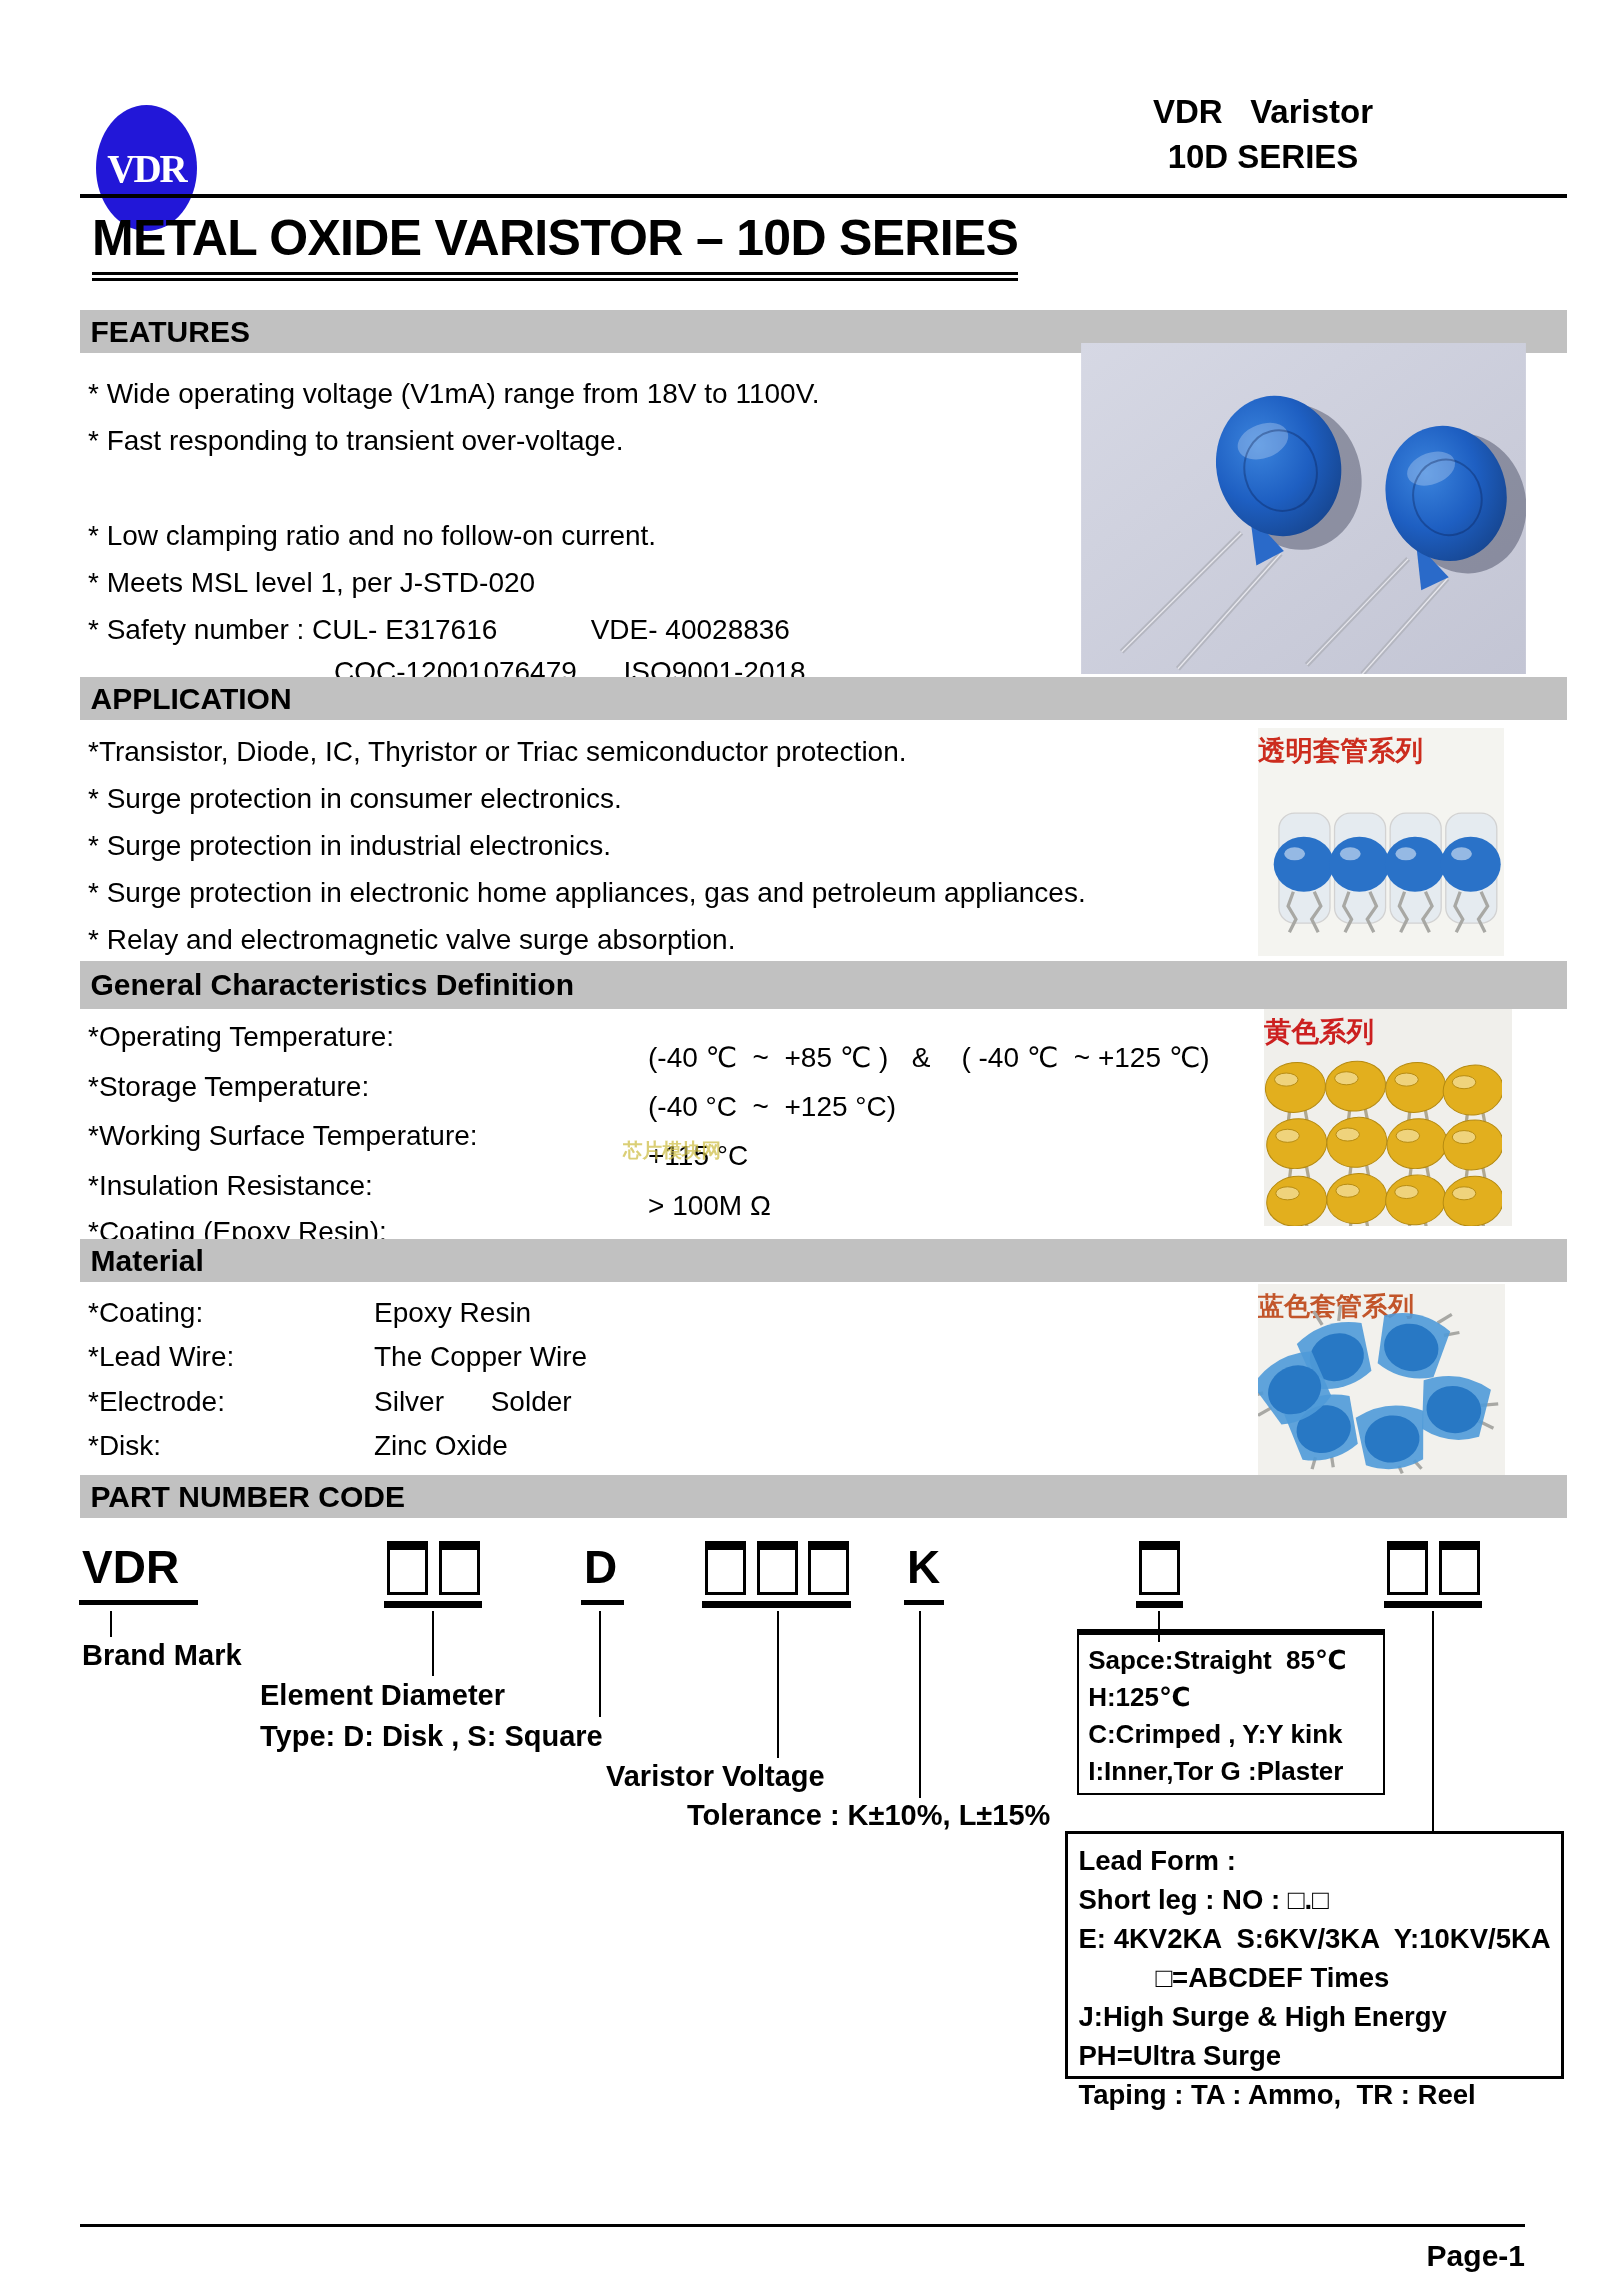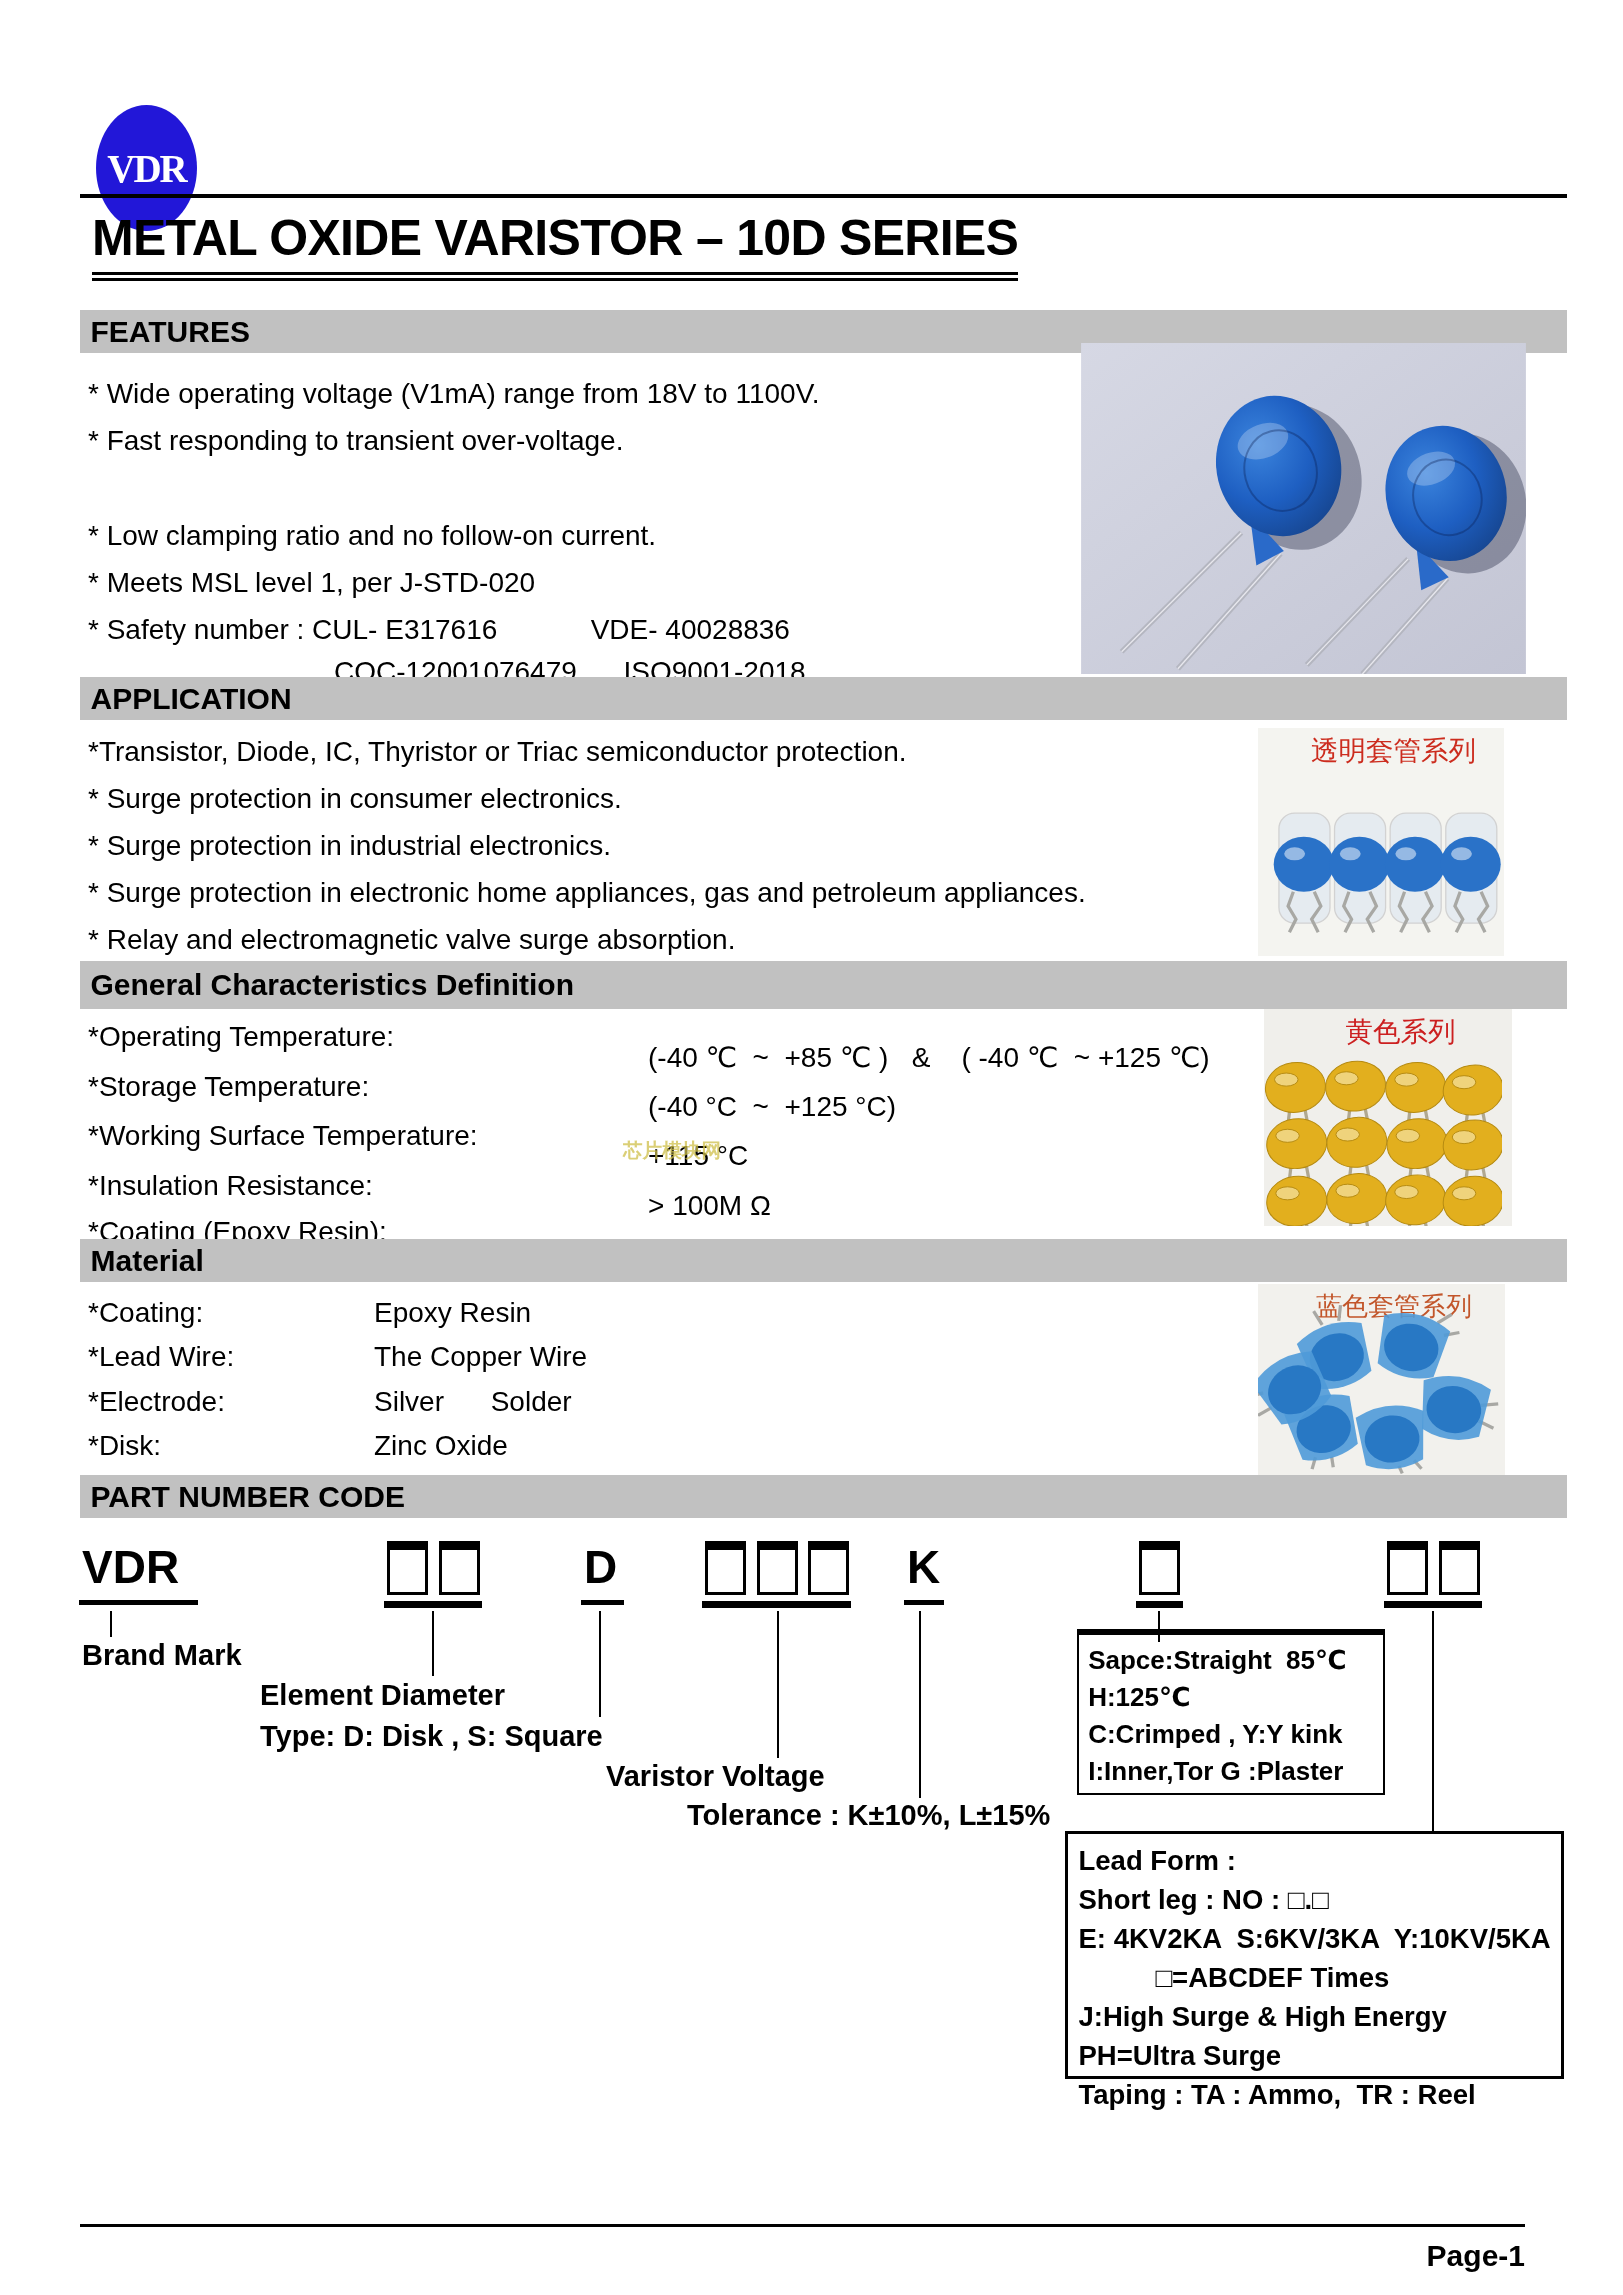--- a/index.html
+++ b/index.html
@@ -37,22 +37,22 @@
 
   .body-line{font-size:28px;left:88px;}
 
   .gc-label{left:88px;font-size:28px;}
   .gc-value{left:648px;font-size:28px;margin-top:20px;}
   .mat-label{left:88px;font-size:28px;}
   .mat-value{left:374px;font-size:28px;}
 
   
   .photo{overflow:hidden;}
-  .photo .caption{position:absolute;top:5.2px;left:0;right:0;text-align:center;
-    font-weight:normal;padding-left:25px;}
+  .photo .caption{position:absolute;top:5.2px;left:0;right:0;text-align:left;
+    font-weight:bold;}
   #photo1{left:1081px;top:343px;width:445px;height:331px;}
   #photo2{left:1258px;top:728px;width:246px;height:228px;background:#f4f4f0;}
   #photo2 .caption{color:#cc2c1e;font-size:27.5px;}
   #photo3{left:1264px;top:1009px;width:248px;height:217px;background:#f0efeb;}
   #photo3 .caption{color:#cc2020;font-size:27.5px;}
   #photo4{left:1258px;top:1284px;width:247px;height:191px;background:#f2f1ed;}
   #photo4 .caption{color:#c2552a;font-size:26px;}
 
   #watermark{left:623px;top:1137px;font-size:19.6px;color:#cfc04a;opacity:.75;font-weight:bold;}
 
@@ -77,20 +77,24 @@
   #footer-rule{left:80px;top:2224px;width:1445px;height:3.3px;background:#000;}
   #page-num{left:1361px;top:2239px;width:164px;text-align:right;font-size:30px;font-weight:bold;}
 </style>
 </head>
 <body>
 
 <div id="page">
 
   <div class="abs" id="logo">
     <span>VDR</span>
+  </div>
+  <div class="abs" id="header-text">
+    <div class="l1">VDR   Varistor</div>
+    <div class="l2">10D SERIES</div>
   </div>
   <div class="abs" id="header-rule"></div>
 
   <div class="abs" id="doc-title">METAL OXIDE VARISTOR – 10D SERIES</div>
 
   <div class="abs sec-bar" id="bar-features">FEATURES</div>
   <div class="abs body-line pre" style="top:378px">* Wide operating voltage (V1mA) range from 18V to 1100V.</div>
   <div class="abs body-line pre" style="top:425px">* Fast responding to transient over-voltage.</div>
   <div class="abs body-line pre" style="top:520px">* Low clamping ratio and no follow-on current.</div>
   <div class="abs body-line pre" style="top:567px">* Meets MSL level 1, per J-STD-020</div>

